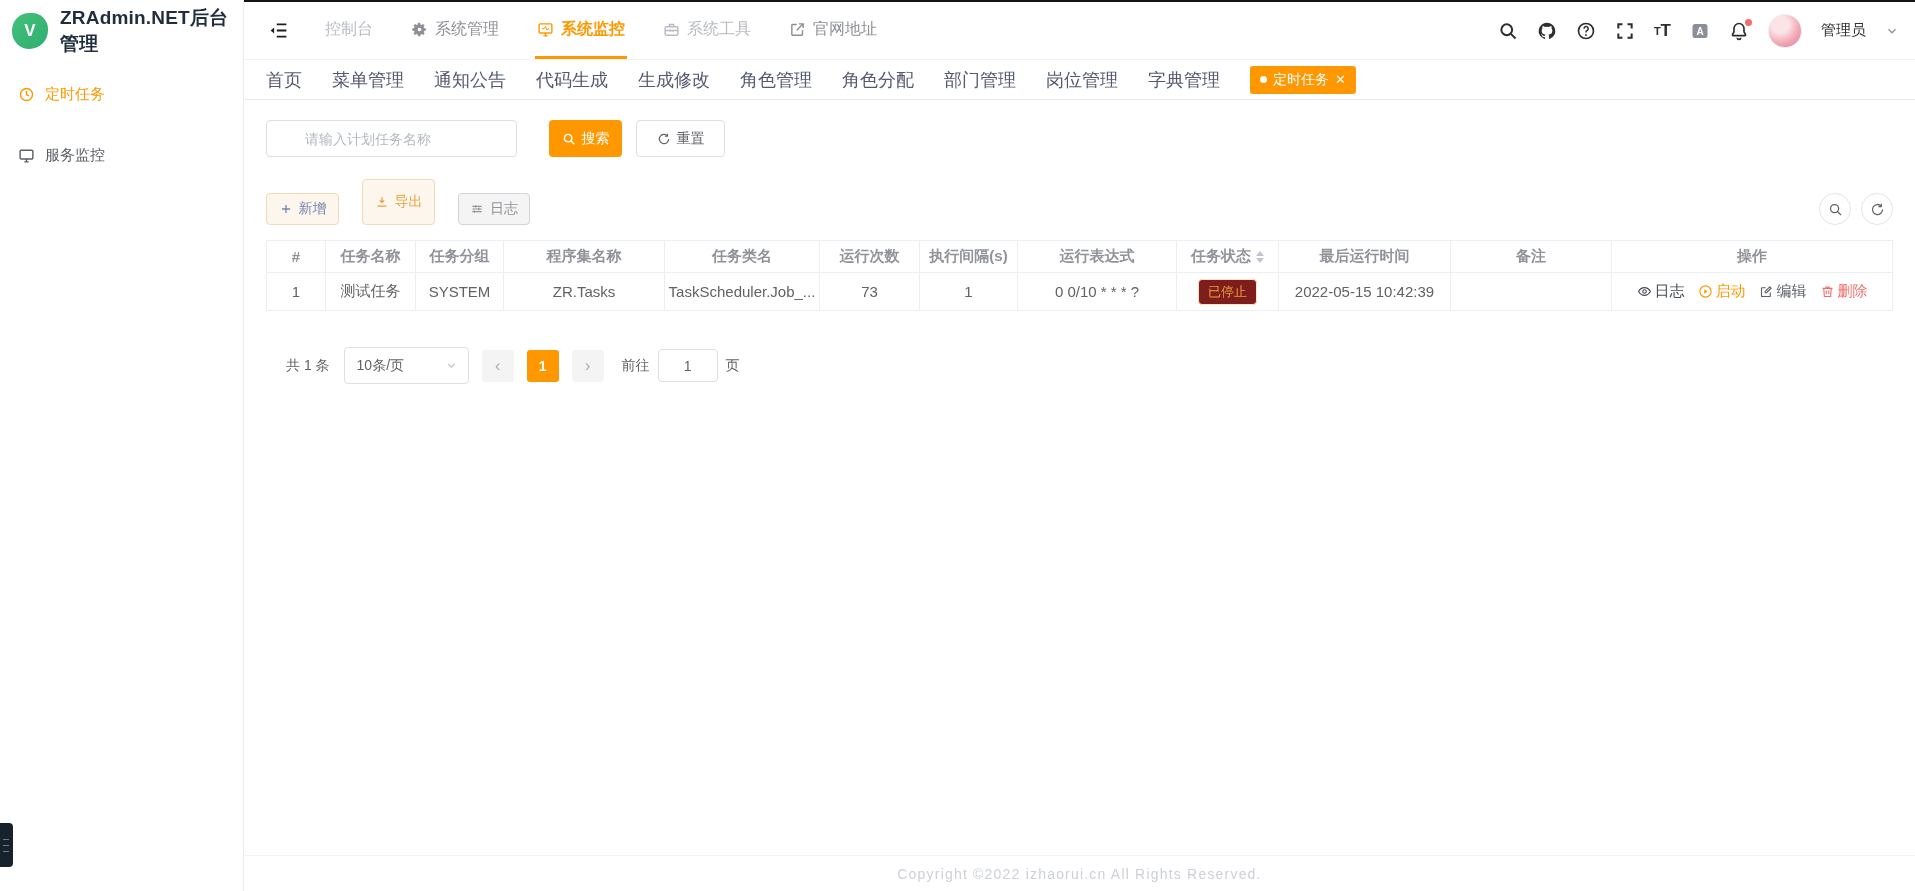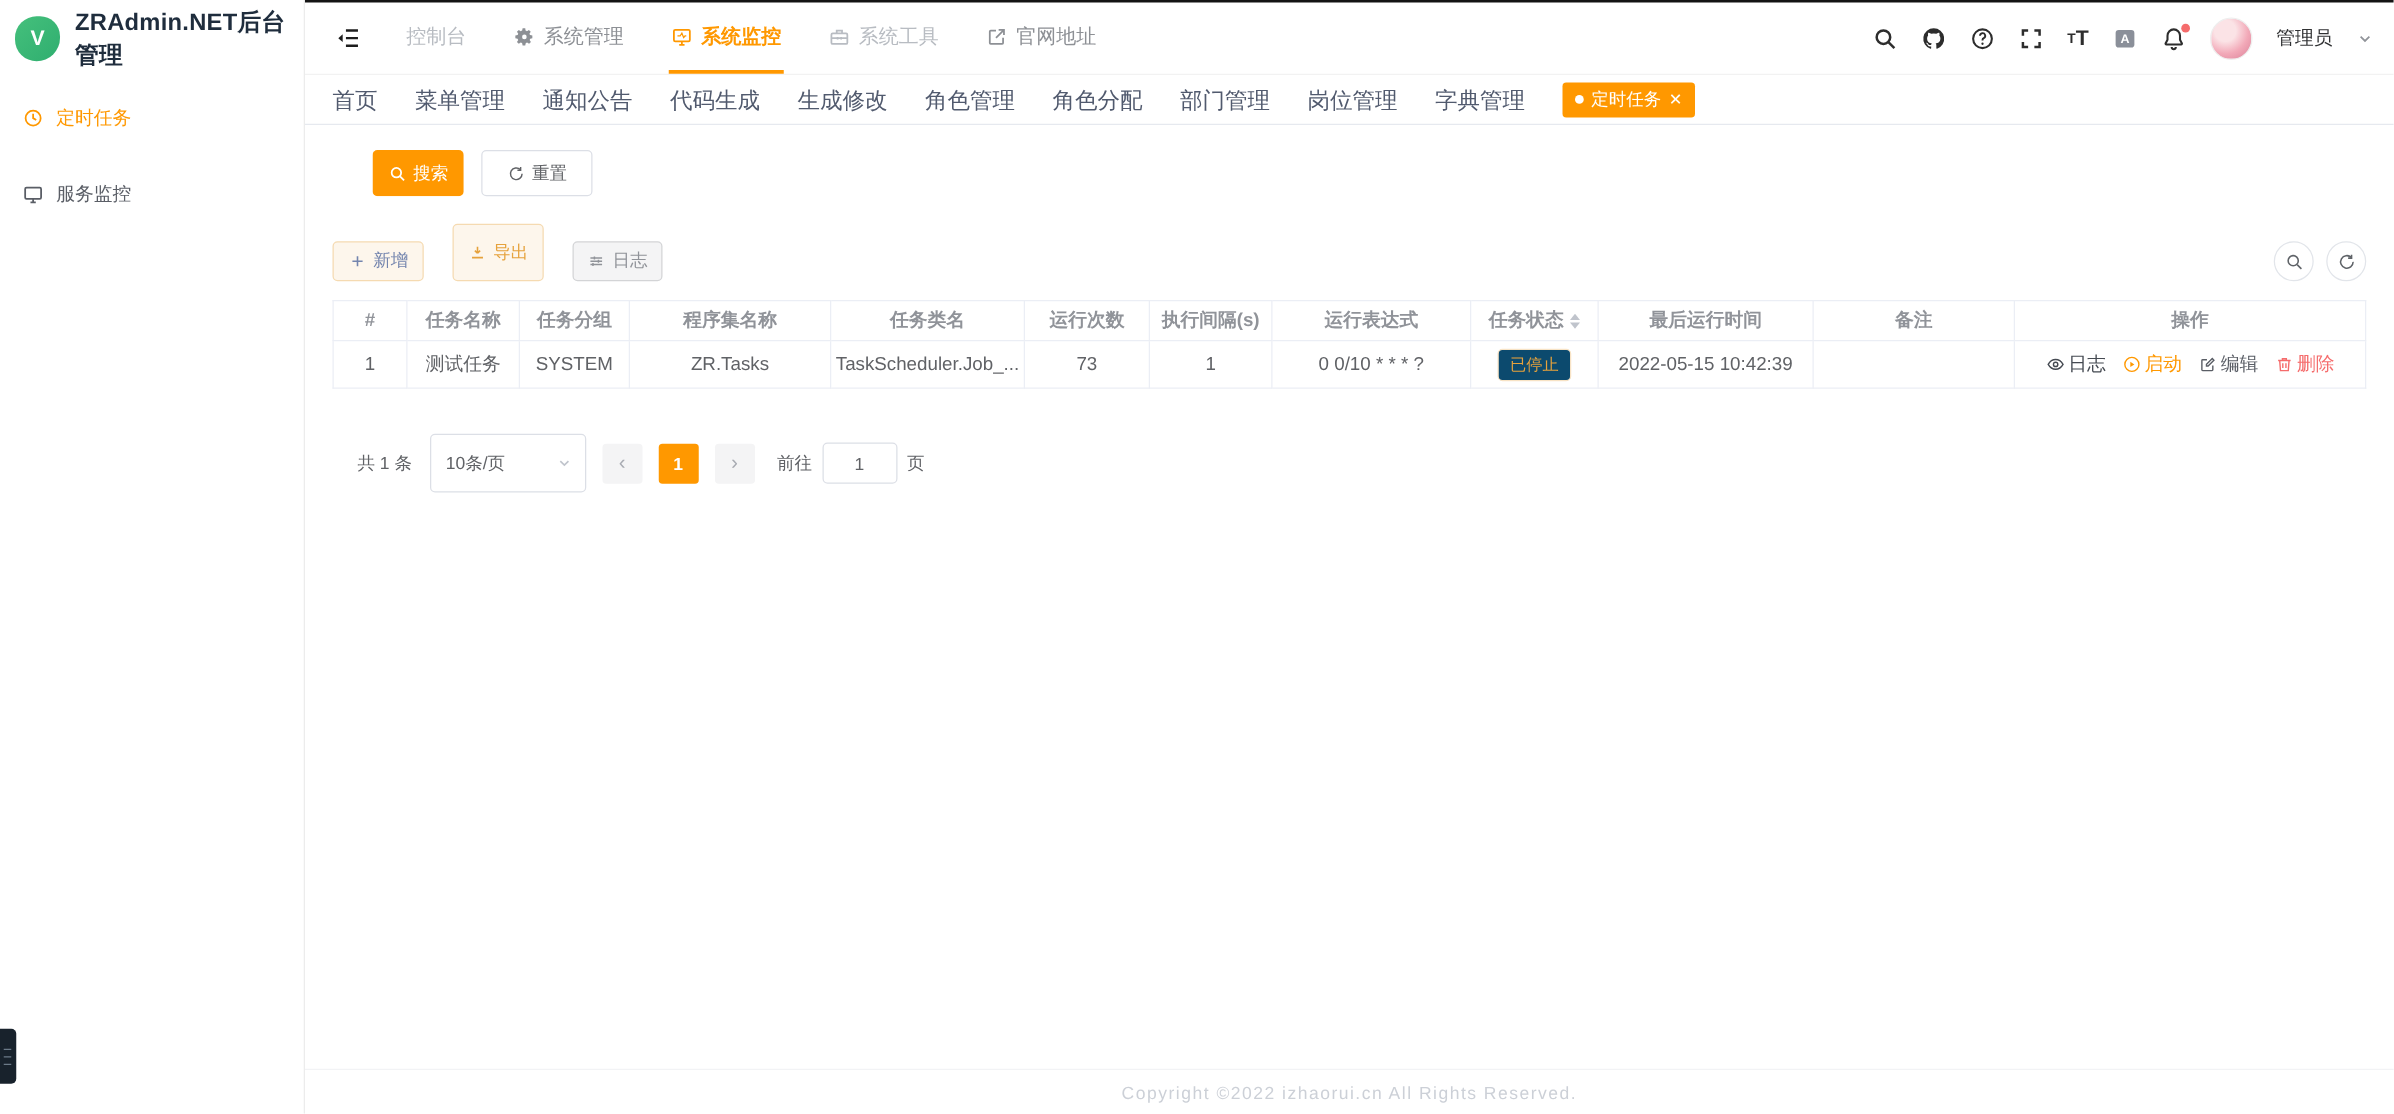--- a/index.html
+++ b/index.html
@@ -91,32 +91,32 @@
   th,td { border:1px solid #ebeef5; text-align:center; font-size:15px; overflow:hidden;
     white-space:nowrap; text-overflow:ellipsis; }
   th { height:32px; color:#909399; font-weight:700; background:#fff; }
   td { height:38px; color:#606266; }
   .sort-wrap { display:inline-flex; align-items:center; gap:5px; }
   .carets { display:inline-flex; flex-direction:column; gap:2px; }
   .carets i { width:0; height:0; border-left:4px solid transparent; border-right:4px solid transparent; }
   .caret-up { border-bottom:5px solid #c0c4cc; }
   .caret-down { border-top:5px solid #c0c4cc; }
   .status-badge { display:inline-block; padding:3px 9px; font-size:13px; border-radius:4px;
-    background:#0c4a6e; border:1px solid #f8e3c5; color:#e6a23c; }
+    background:#7f1d1d; border:1px solid #f8e3c5; color:#e6a23c; }
   .ops { display:flex; justify-content:center; align-items:center; gap:13px; }
   .op { display:inline-flex; align-items:center; gap:3px; font-size:15px; cursor:pointer; }
   .op svg { width:15px; height:15px; }
   .op-log { color:#454a52; } .op-start { color:#ff9800; }
   .op-edit { color:#5a5e66; } .op-del { color:#f56c6c; }
 
   
   .pager { margin-top:36px; margin-left:20px; display:flex; align-items:center;
     font-size:14px; color:#606266; }
   .pager-total { margin-right:14px; }
-  .size-select { width:125px; height:47px; border:1px solid #dcdfe6; border-radius:4px;
+  .size-select { width:125px; height:37px; border:1px solid #dcdfe6; border-radius:4px;
     display:flex; align-items:center; justify-content:space-between; padding:0 10px 0 12px;
     cursor:pointer; color:#606266; }
   .size-select svg { width:13px; height:13px; color:#c0c4cc; }
   .pg-btn { width:32px; height:32px; border-radius:3px; background:#f4f4f5;
     display:flex; align-items:center; justify-content:center; color:#a8abb2;
     font-size:16px; margin-left:13px; cursor:pointer; }
   .pg-btn.num { background:#ff9800; color:#fff; font-weight:700; font-size:14px; }
   .goto { margin-left:18px; display:flex; align-items:center; gap:8px; }
   .goto-input { width:60px; height:33px; border:1px solid #dcdfe6; border-radius:4px;
     text-align:center; font-size:14px; color:#606266; outline:none; }
@@ -266,20 +266,21 @@
       <span class="tag active">
         <span class="dot"></span>
         <span>定时任务</span>
         <span class="close-x">✕</span>
       </span>
     </div>
 
     <div class="content">
 
       <div class="search-row">
+        <input class="search-input" type="text" placeholder="请输入计划任务名称" style="">
         <button class="btn btn-search">
           <svg viewBox="0 0 24 24" fill="none" stroke="currentColor" stroke-width="2.4">
             <circle cx="10.5" cy="10.5" r="6.5"></circle>
               <path d="M15.5 15.5 21 21"></path>
             </svg>
           <span>搜索</span>
         </button>
         <button class="btn btn-reset">
           <svg viewBox="0 0 24 24" fill="none" stroke="currentColor" stroke-width="2">
             <path d="M20 12a8 8 0 1 1-2.4-5.7"></path>

